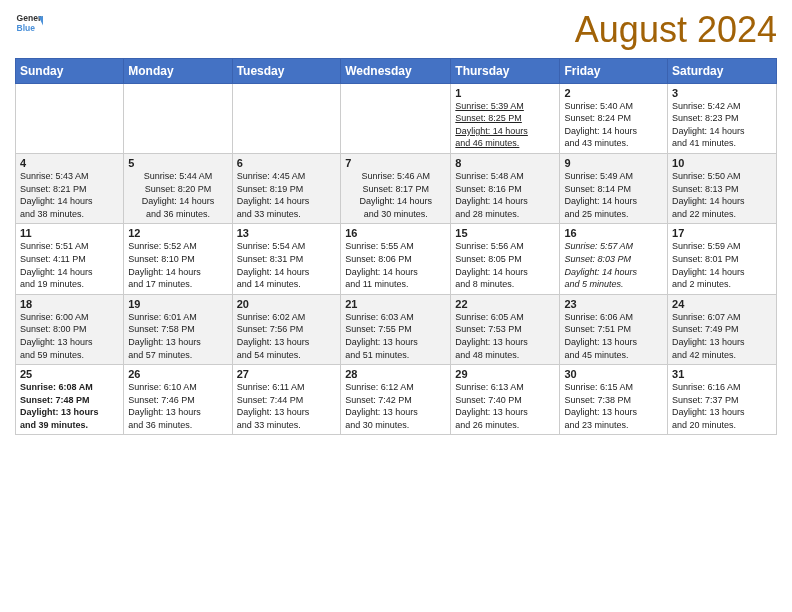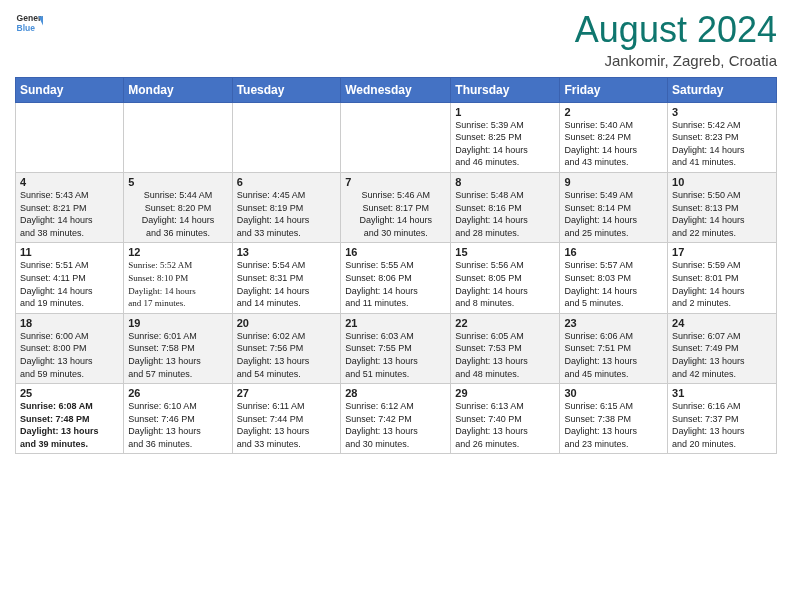--- a/index.html
+++ b/index.html
@@ -30,21 +30,21 @@
     .logo-icon {
       width: 28px;
       height: 28px;
     }
     .title-block {
       text-align: right;
     }
     .month-year {
       font-size: 36px;
       font-weight: normal;
-      color: #0f766e;
+      color: #a16207;
       line-height: 1.1;
     }
     .location {
       font-size: 15px;
       color: #444;
       margin-top: 2px;
     }
     .calendar {
       width: 100%;
       border-collapse: collapse;
@@ -97,21 +97,20 @@
 
         <rect x="0" y="0" width="36" height="36" fill="none"></rect>
         <text x="2" y="14" font-family="Arial" font-weight="bold" font-size="11" fill="#333">General</text>
         <text x="2" y="27" font-family="Arial" font-weight="bold" font-size="11" fill="#4a90d9">Blue</text>
 
         <polygon points="30,8 36,8 36,20" fill="#4a90d9"></polygon>
       </svg>
     </div>
     <div class="title-block">
       <div class="month-year">August 2024</div>
-      <div class="location">Jankomir, Zagreb, Croatia</div>
     </div>
   </div>
 
   <table class="calendar">
     <thead>
       <tr>
 
       <th>Sunday</th>
           <th>Monday</th>
           <th>Tuesday</th>
@@ -122,21 +121,21 @@
         </tr>
     </thead>
     <tbody id="calendar-body">
     <tr>
           <td class="empty-cell"></td>
           <td class="empty-cell"></td>
           <td class="empty-cell"></td>
           <td class="empty-cell"></td>
           <td>
             <span class="day-num">1</span>
-            <div class="day-info" style="white-space: pre-line;">Sunrise: 5:39 AM
+            <div class="day-info" style="white-space: pre-line; text-decoration: underline;">Sunrise: 5:39 AM
 Sunset: 8:25 PM
 Daylight: 14 hours
 and 46 minutes.</div>
           </td>
           <td>
             <span class="day-num">2</span>
             <div class="day-info" style="white-space: pre-line;">Sunrise: 5:40 AM
 Sunset: 8:24 PM
 Daylight: 14 hours
 and 43 minutes.</div>
@@ -203,21 +202,21 @@
         <tr>
           <td>
             <span class="day-num">11</span>
             <div class="day-info" style="white-space: pre-line;">Sunrise: 5:51 AM
 Sunset: 4:11 PM
 Daylight: 14 hours
 and 19 minutes.</div>
           </td>
           <td>
             <span class="day-num">12</span>
-            <div class="day-info" style="white-space: pre-line; font-family: Liberation Serif, serif;">Sunrise: 5:52 AM
+            <div class="day-info" style="white-space: pre-line;">Sunrise: 5:52 AM
 Sunset: 8:10 PM
 Daylight: 14 hours
 and 17 minutes.</div>
           </td>
           <td>
             <span class="day-num">13</span>
             <div class="day-info" style="white-space: pre-line;">Sunrise: 5:54 AM
 Sunset: 8:31 PM
 Daylight: 14 hours
 and 14 minutes.</div>
@@ -231,21 +230,21 @@
           </td>
           <td>
             <span class="day-num">15</span>
             <div class="day-info" style="white-space: pre-line;">Sunrise: 5:56 AM
 Sunset: 8:05 PM
 Daylight: 14 hours
 and 8 minutes.</div>
           </td>
           <td>
             <span class="day-num">16</span>
-            <div class="day-info" style="white-space: pre-line;">Sunrise: 5:57 AM
+            <div class="day-info" style="white-space: pre-line; font-style: italic;">Sunrise: 5:57 AM
 Sunset: 8:03 PM
 Daylight: 14 hours
 and 5 minutes.</div>
           </td>
           <td>
             <span class="day-num">17</span>
             <div class="day-info" style="white-space: pre-line;">Sunrise: 5:59 AM
 Sunset: 8:01 PM
 Daylight: 14 hours
 and 2 minutes.</div>

